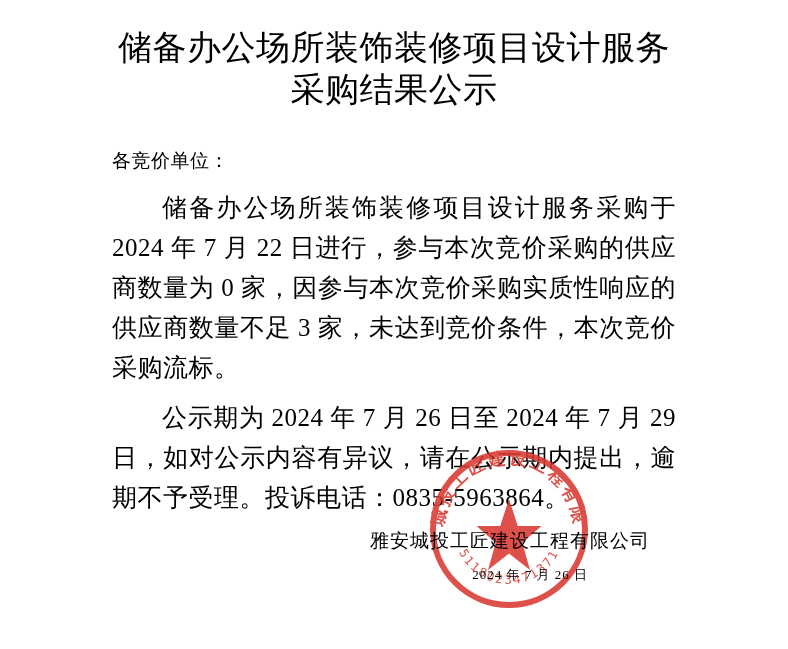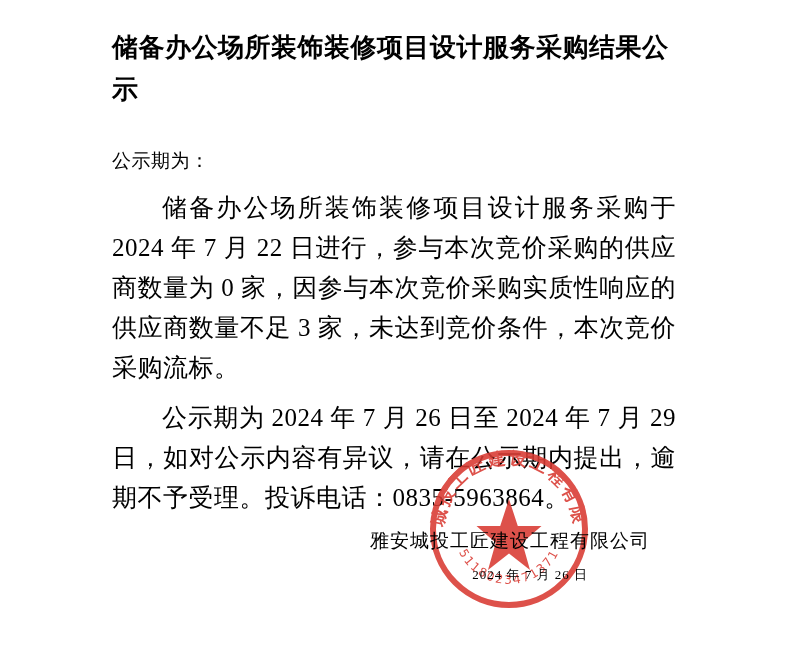--- a/index.html
+++ b/index.html
@@ -19,23 +19,24 @@
     position: relative;
     width: 788px;
     height: 649px;
     box-sizing: border-box;
     padding: 0;
   }
   .doc-title {
     margin: 0;
     padding: 26px 112px 0 112px;
     font-family: "DejaVu Sans", "Liberation Sans", sans-serif;
-    font-weight: bold;
-    font-size: 26px;
+    font-weight: normal;
+    font-size: 34px;
     line-height: 42px;
+    text-align: center;
     letter-spacing: 0.5px;
   }
   .body-block {
     padding: 0 112px;
     margin-top: 34px;
   }
   .salutation {
     font-size: 19px;
     line-height: 34px;
     margin: 0 0 10px 0;
@@ -85,21 +86,21 @@
   }
 </style>
 </head>
 <body>
 
 <div class="page">
 
   <h1 class="doc-title">储备办公场所装饰装修项目设计服务采购结果公示</h1>
 
   <div class="body-block">
-    <p class="salutation">公示期为：</p>
+    <p class="salutation">各竞价单位：</p>
     <p class="para">储备办公场所装饰装修项目设计服务采购于 2024 年 7 月 22 日进行，参与本次竞价采购的供应商数量为 0 家，因参与本次竞价采购实质性响应的供应商数量不足 3 家，未达到竞价条件，本次竞价采购流标。</p>
     <p class="para">公示期为 2024 年 7 月 26 日至 2024 年 7 月 29 日，如对公示内容有异议，请在公示期内提出，逾期不予受理。投诉电话：0835-5963864。</p>
   </div>
 
   <div class="seal">
     <svg viewBox="0 0 182 182" xmlns="http://www.w3.org/2000/svg">
       <defs>
         <path id="sealTopArc" d="M 26,91 A 65,65 0 0 1 156,91"></path>
         <path id="sealBottomArc" d="M 36,91 A 55,55 0 0 0 146,91"></path>
       </defs>

